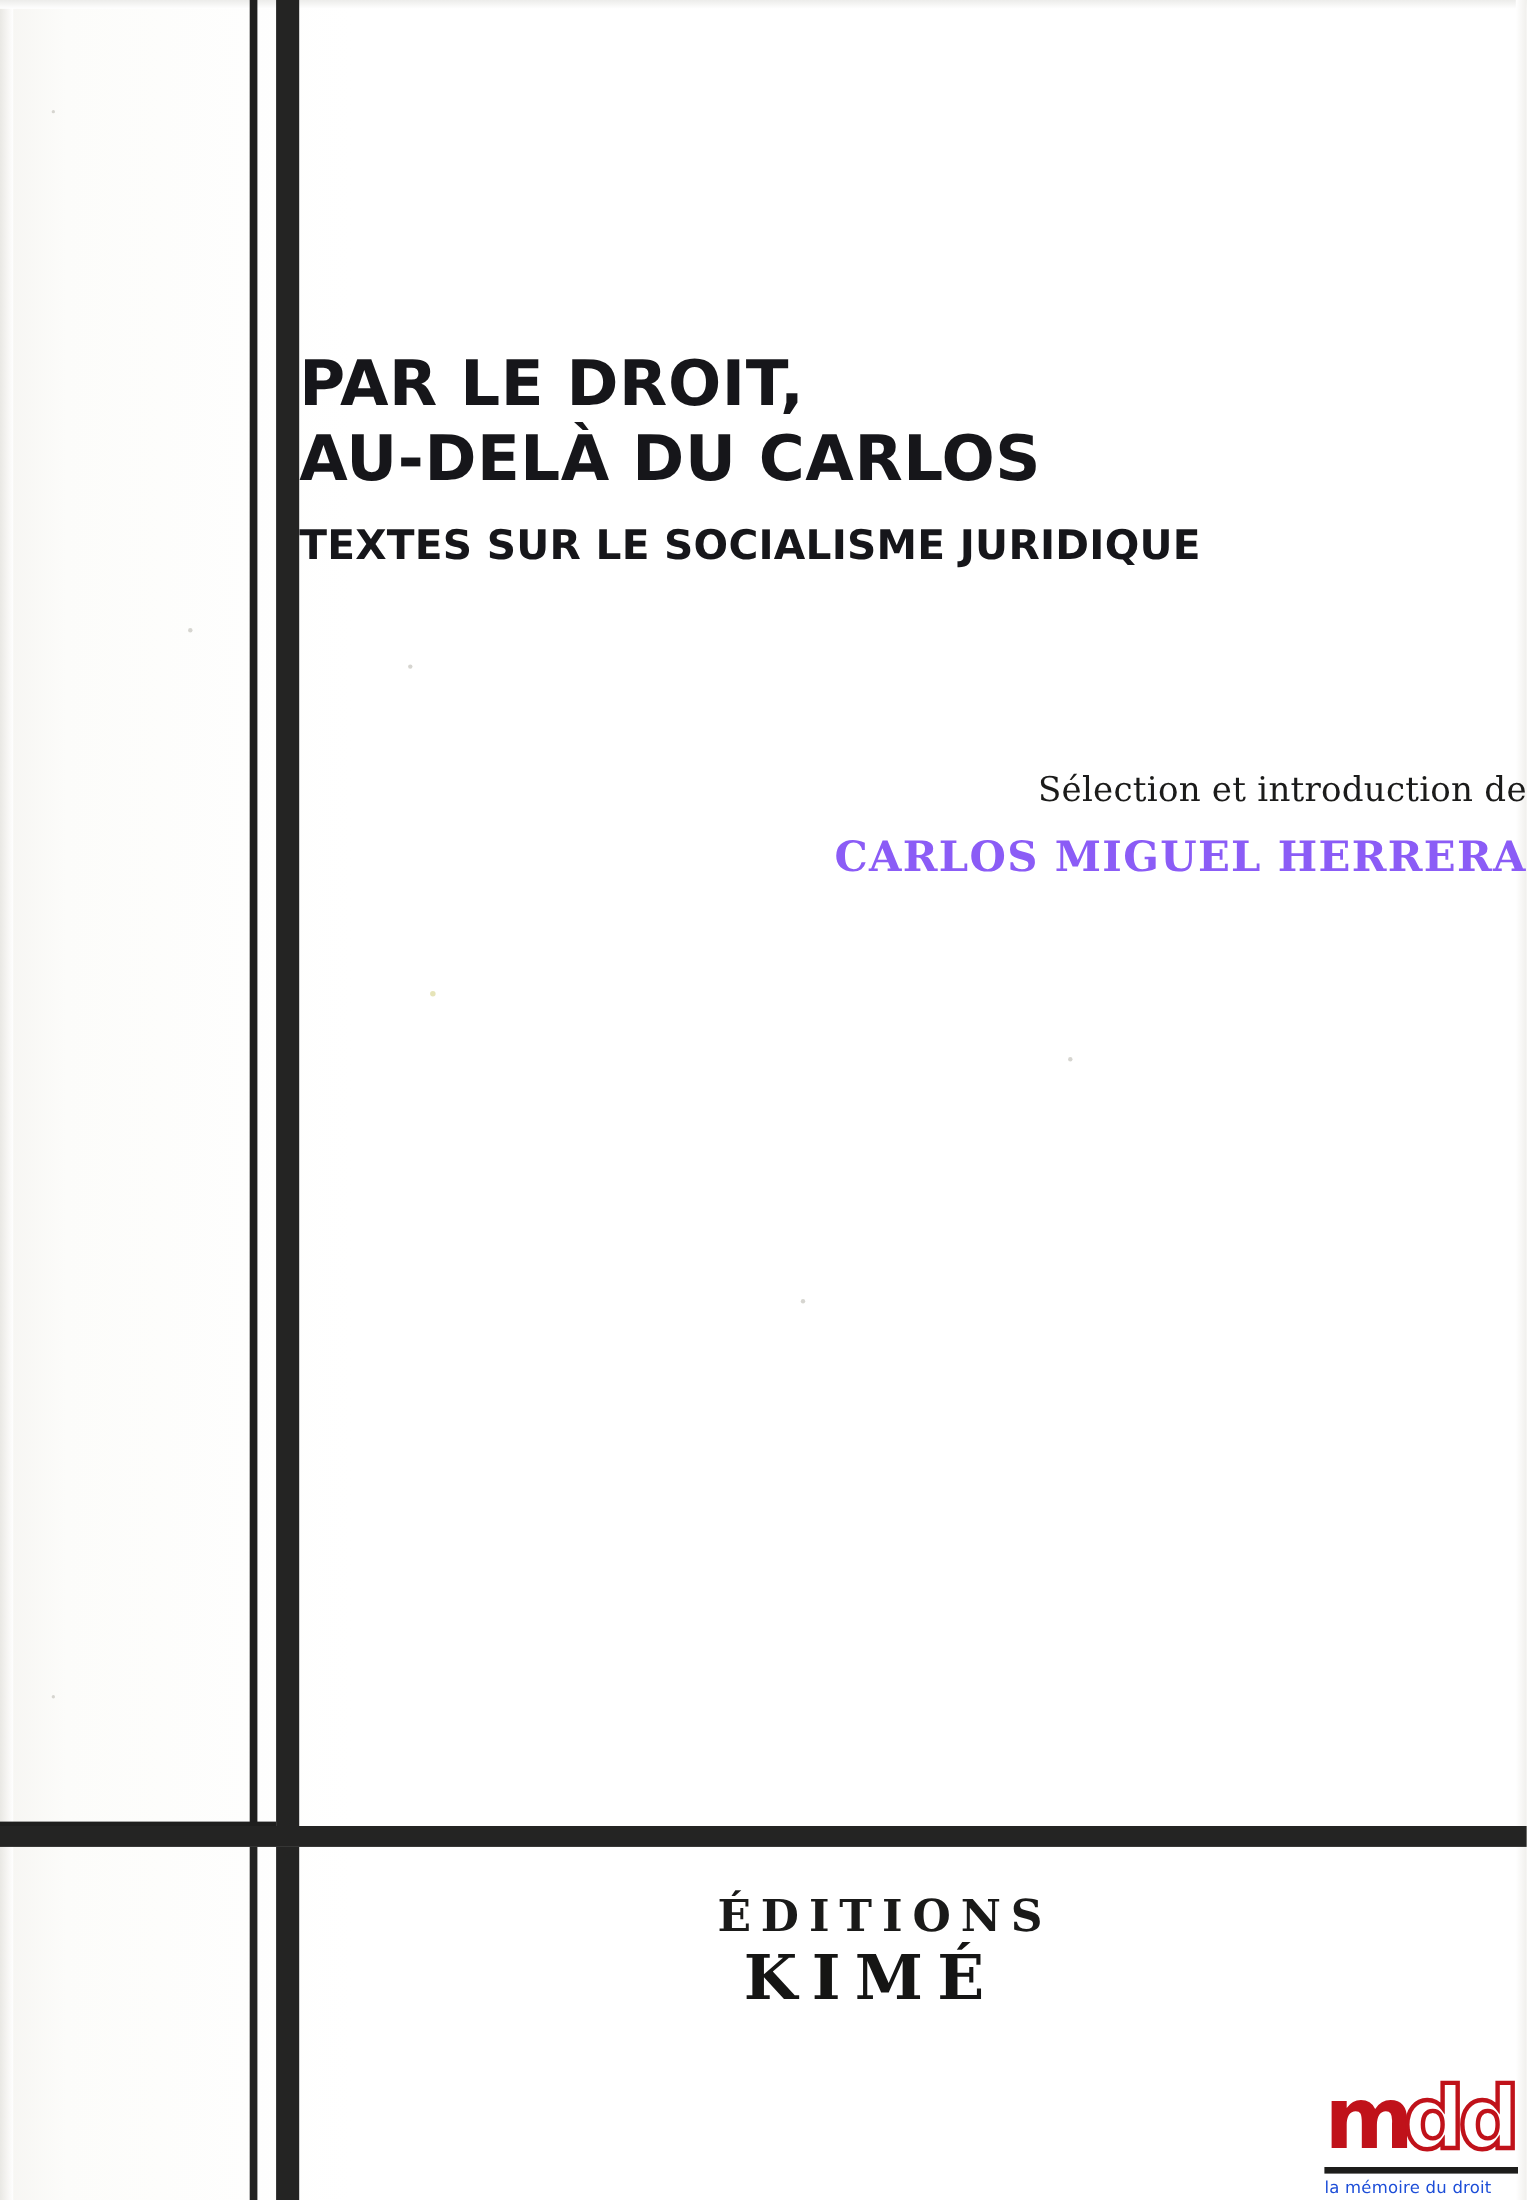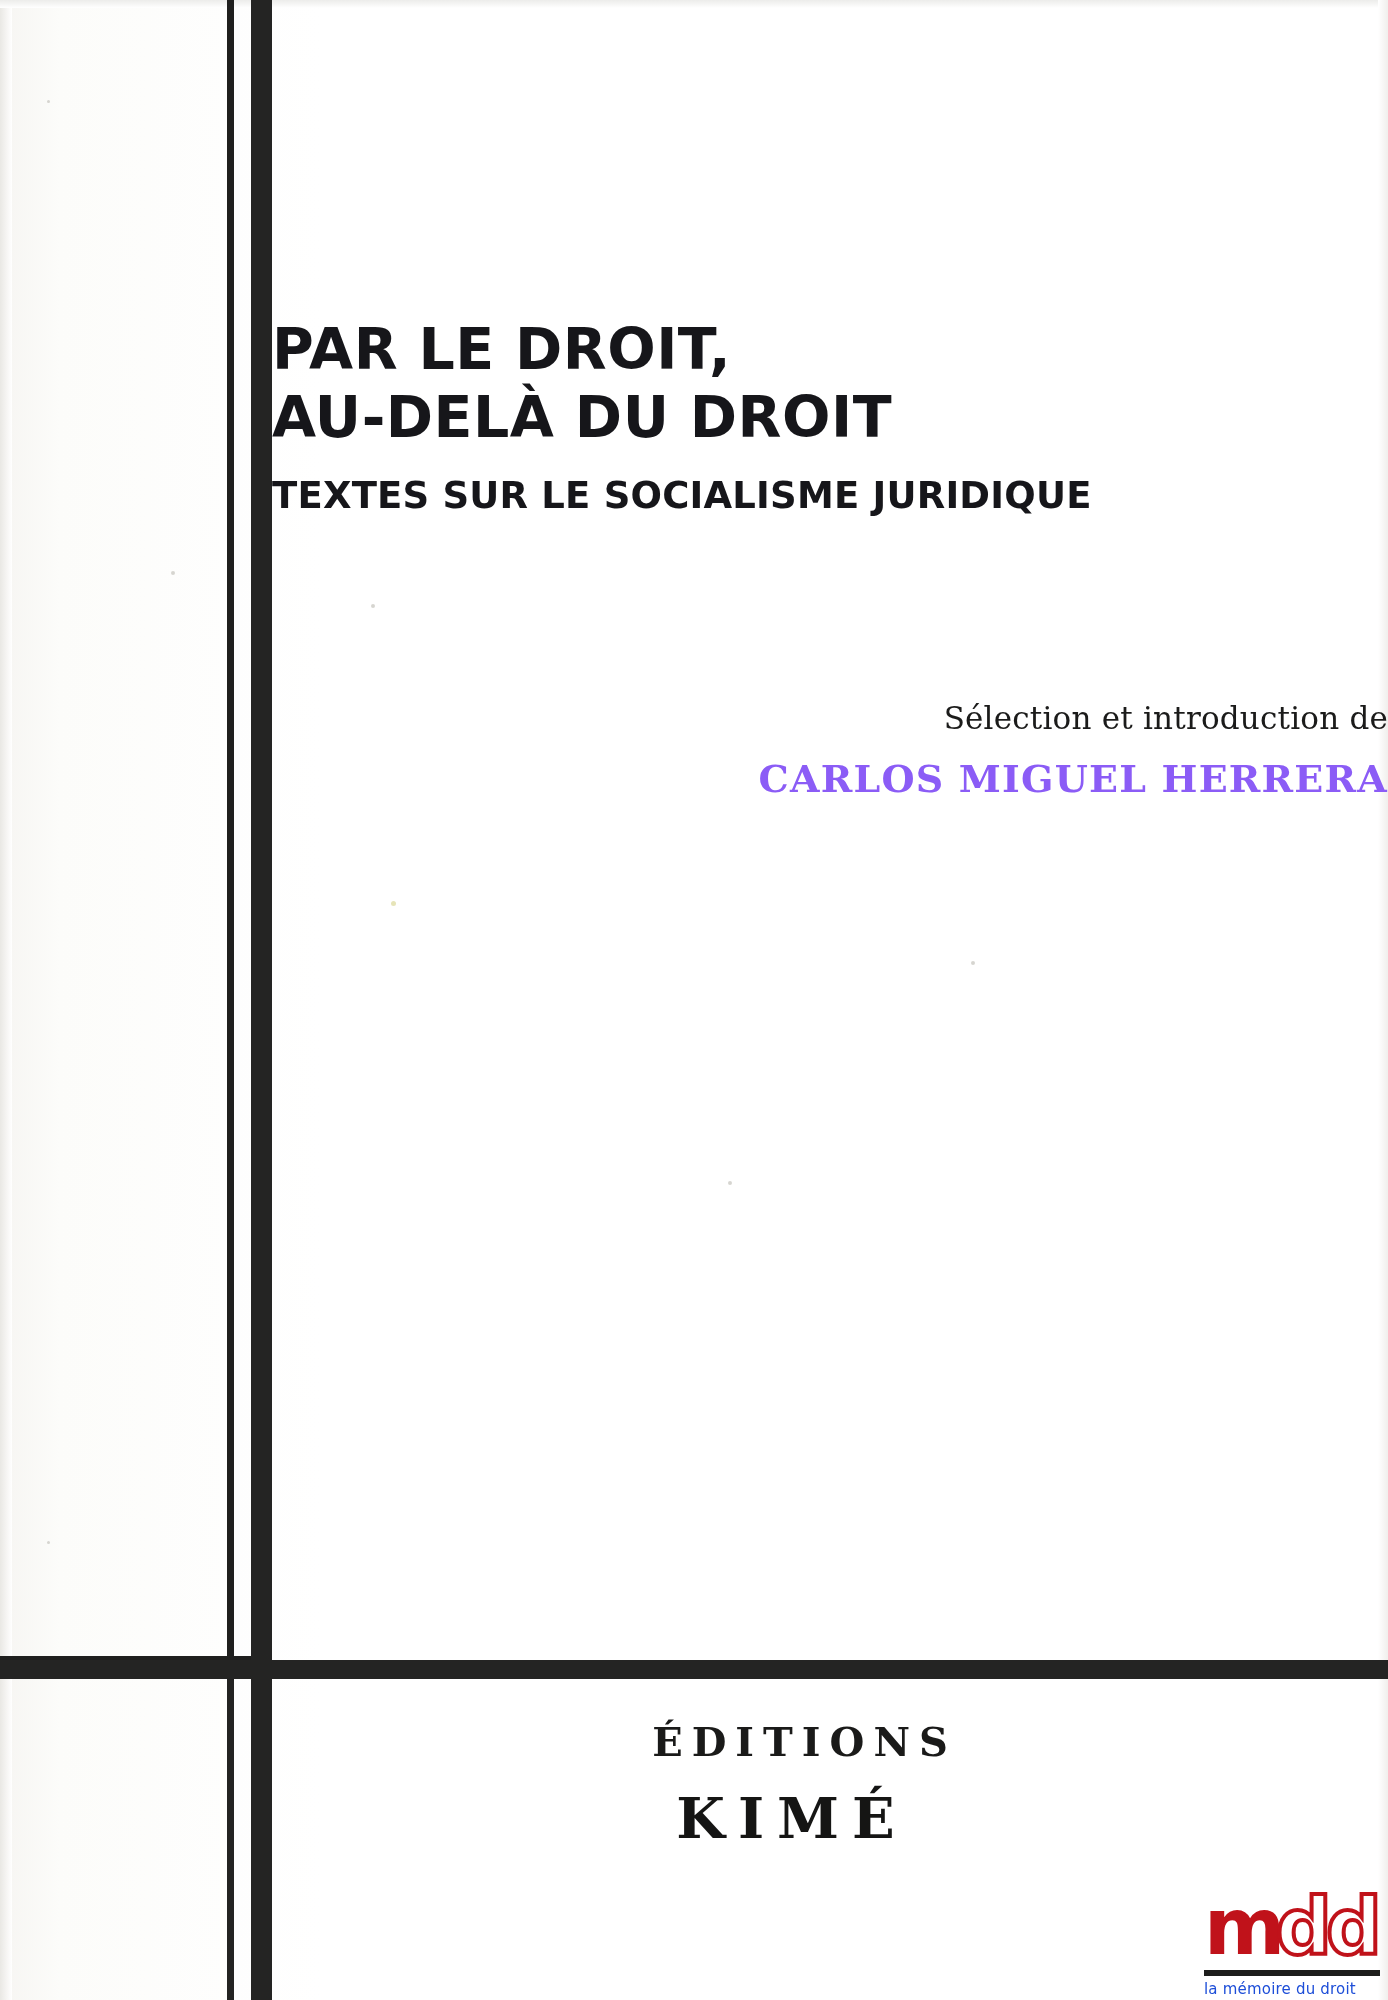--- a/index.html
+++ b/index.html
@@ -180,21 +180,20 @@
   }
   .publisher-line1 {
     font-family: "DejaVu Serif", serif;
     font-weight: 700;
     font-size: 40px;
     letter-spacing: 9px;
     color: #1a1a19;
     margin-left: 25px;
   }
   .publisher-line2 {
-    margin-top: 20px;
     font-family: "DejaVu Serif", serif;
     font-weight: 700;
     font-size: 56px;
     letter-spacing: 13px;
     color: #151514;
   }
 
   
   .watermark {
     position: absolute;
@@ -261,21 +260,21 @@
   <div class="speck" style="left:371px; top:604px; width:4px; height:4px;"></div>
   <div class="speck" style="left:391px; top:901px; width:5px; height:5px; background:#e2dfab;"></div>
   <div class="speck" style="left:971px; top:961px; width:4px; height:4px;"></div>
   <div class="speck" style="left:728px; top:1181px; width:4px; height:4px;"></div>
   <div class="speck" style="left:47px; top:1541px; width:3px; height:3px;"></div>
 
   <div class="content">
 
     <div class="title-block">
       <div class="title-line">PAR LE DROIT,</div>
-      <div class="title-line">AU-DELÀ DU DROIT</div>
+      <div class="title-line">AU-DELÀ DU CARLOS</div>
       <div class="subtitle-line">TEXTES SUR LE SOCIALISME JURIDIQUE</div>
     </div>
 
     <div class="author-block">
       <div class="author-intro">Sélection et introduction de</div>
       <div class="author-name">CARLOS MIGUEL HERRERA</div>
     </div>
 
   </div>
 

